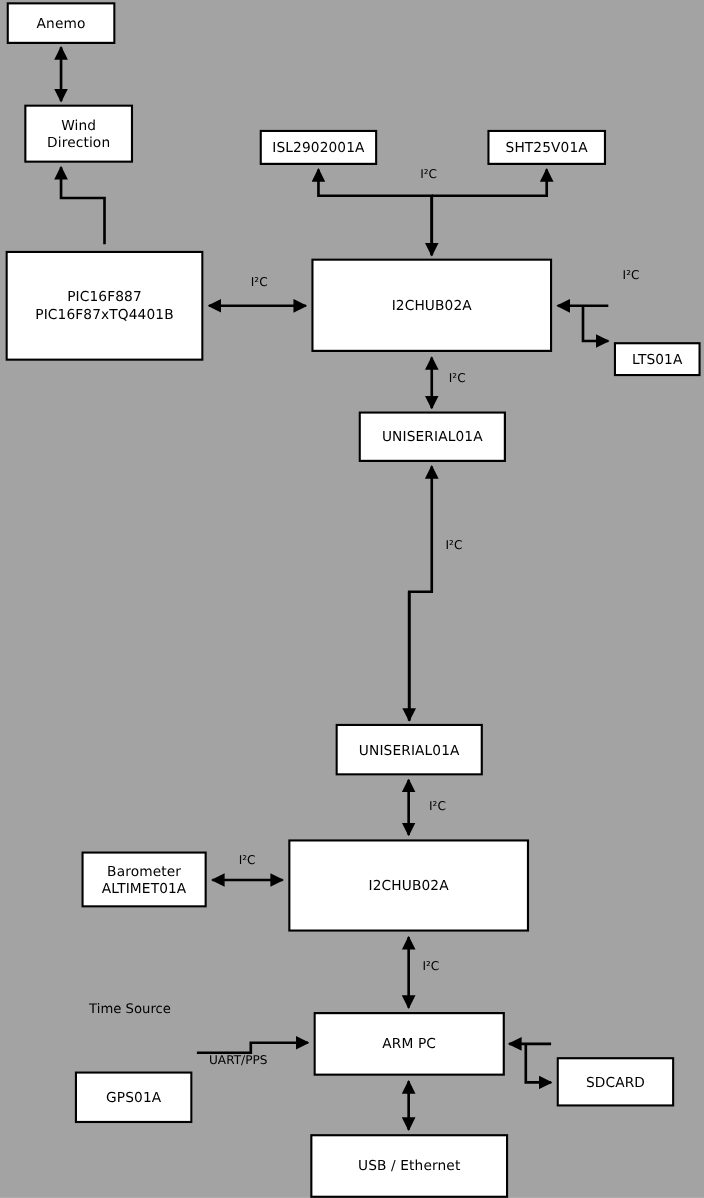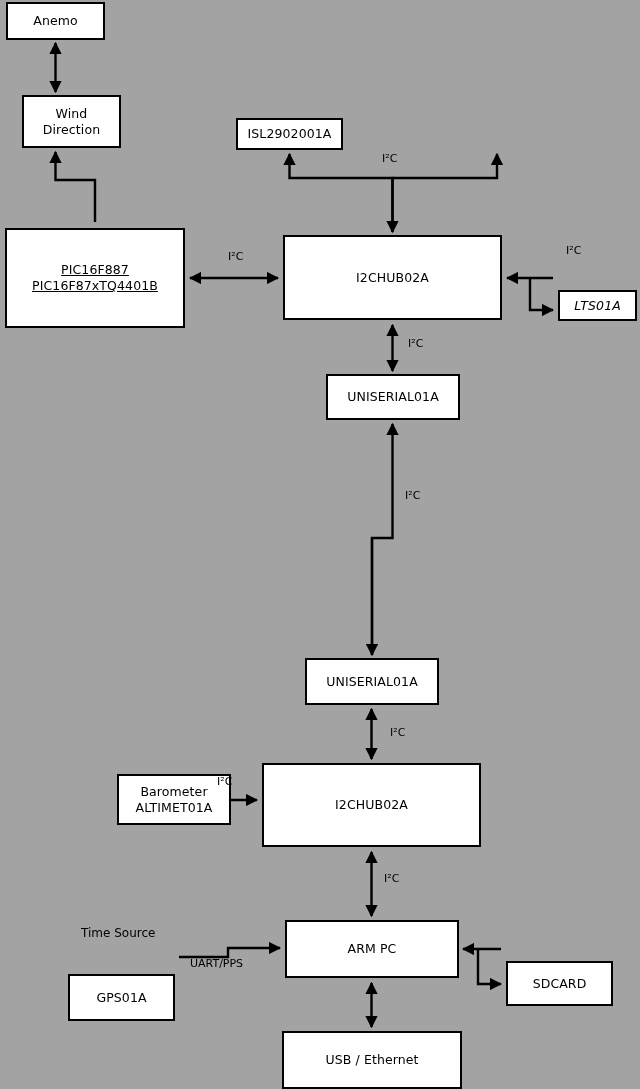--- a/index.html
+++ b/index.html
@@ -51,21 +51,20 @@
     font-size: 11px;
     color: #000000;
     white-space: nowrap;
     background: transparent;
   }
   .caption {
     position: absolute;
     font-size: 12px;
     color: #000000;
     white-space: nowrap;
-    margin-top: 16px;
   }
 </style>
 </head>
 <body>
 
 <div id="diagram-root">
 
   <svg class="wires" viewBox="0 0 640 1089" width="640" height="1089" xmlns="http://www.w3.org/2000/svg">
     <defs>
       <marker id="arrow" viewBox="0 0 10 10" refX="9" refY="5" markerWidth="5.2" markerHeight="5.2" orient="auto-start-reverse">
@@ -110,51 +109,54 @@
 
   <div class="node" style="left:6px; top:2px; width:99px; height:38px;">
     <span class="node-label">Anemo</span>
   </div>
 
   <div class="node" style="left:6px; top:95px; width:99px; height:53px;margin-left:16px;">
     <span class="node-label">Wind
 Direction</span>
   </div>
 
-  <div class="node" style="left:5px; top:228px; width:180px; height:100px;text-decoration:underline;">
+  <div class="node" style="left:5px; top:228px; width:180px; height:100px;">
     <span class="node-label">PIC16F887
 PIC16F87xTQ4401B</span>
   </div>
 
   <div class="node" style="left:236px; top:118px; width:107px; height:32px;text-align:center;">
     <span class="node-label">ISL2902001A</span>
   </div>
 
+  <div class="node" style="left:443px; top:118px; width:108px; height:32px;">
+    <span class="node-label">SHT25V01A</span>
+  </div>
 
   <div class="node" style="left:283px; top:235px; width:219px; height:85px;">
     <span class="node-label">I2CHUB02A</span>
   </div>
 
-  <div class="node" style="left:558px; top:290px; width:79px; height:31px;font-style:italic;">
+  <div class="node" style="left:558px; top:311px; width:79px; height:31px;">
     <span class="node-label">LTS01A</span>
   </div>
 
   <div class="node" style="left:326px; top:374px; width:134px; height:46px;">
     <span class="node-label">UNISERIAL01A</span>
   </div>
 
   <div class="node" style="left:305px; top:658px; width:134px; height:47px;">
     <span class="node-label">UNISERIAL01A</span>
   </div>
 
   <div class="node" style="left:262px; top:763px; width:219px; height:84px;">
     <span class="node-label">I2CHUB02A</span>
   </div>
 
-  <div class="node" style="left:74px; top:774px; width:114px; height:51px;margin-left:43px;">
+  <div class="node" style="left:74px; top:774px; width:114px; height:51px;">
     <span class="node-label">Barometer
 ALTIMET01A</span>
   </div>
 
   <div class="node" style="left:285px; top:920px; width:174px; height:58px;">
     <span class="node-label">ARM PC</span>
   </div>
 
   <div class="node" style="left:68px; top:974px; width:107px; height:47px;">
     <span class="node-label">GPS01A</span>

